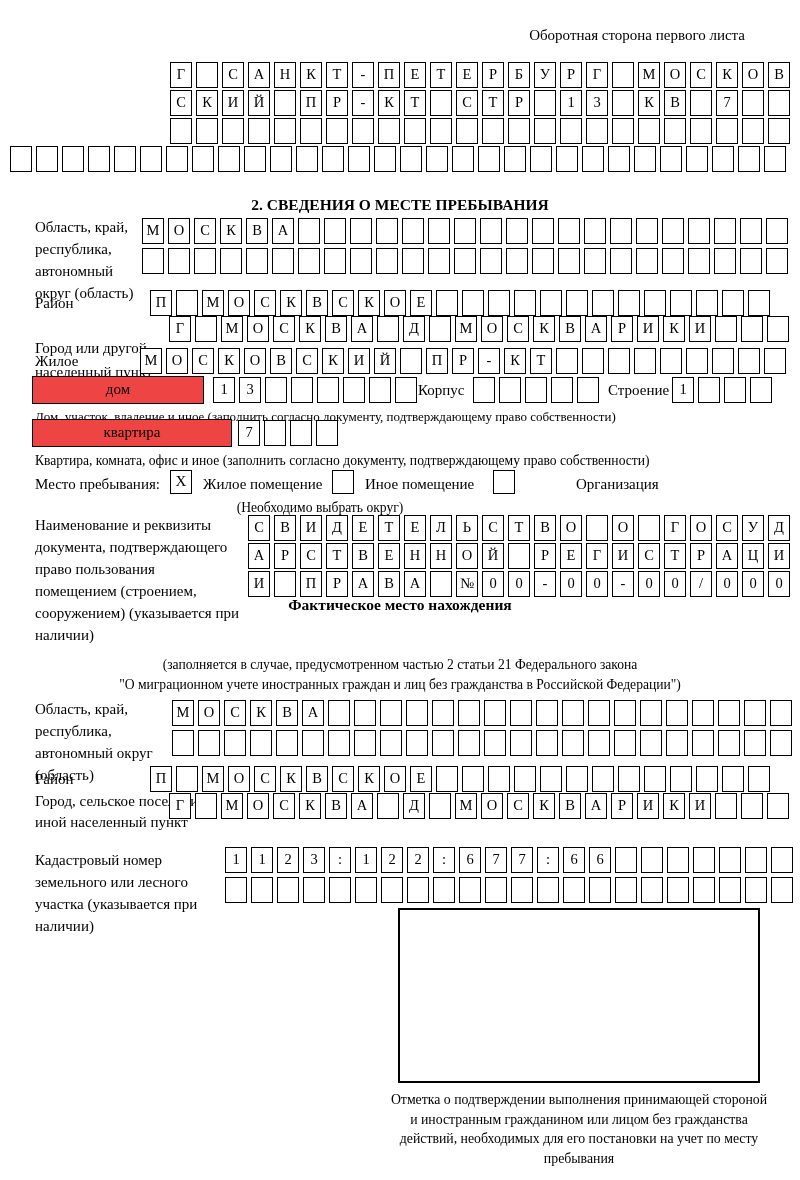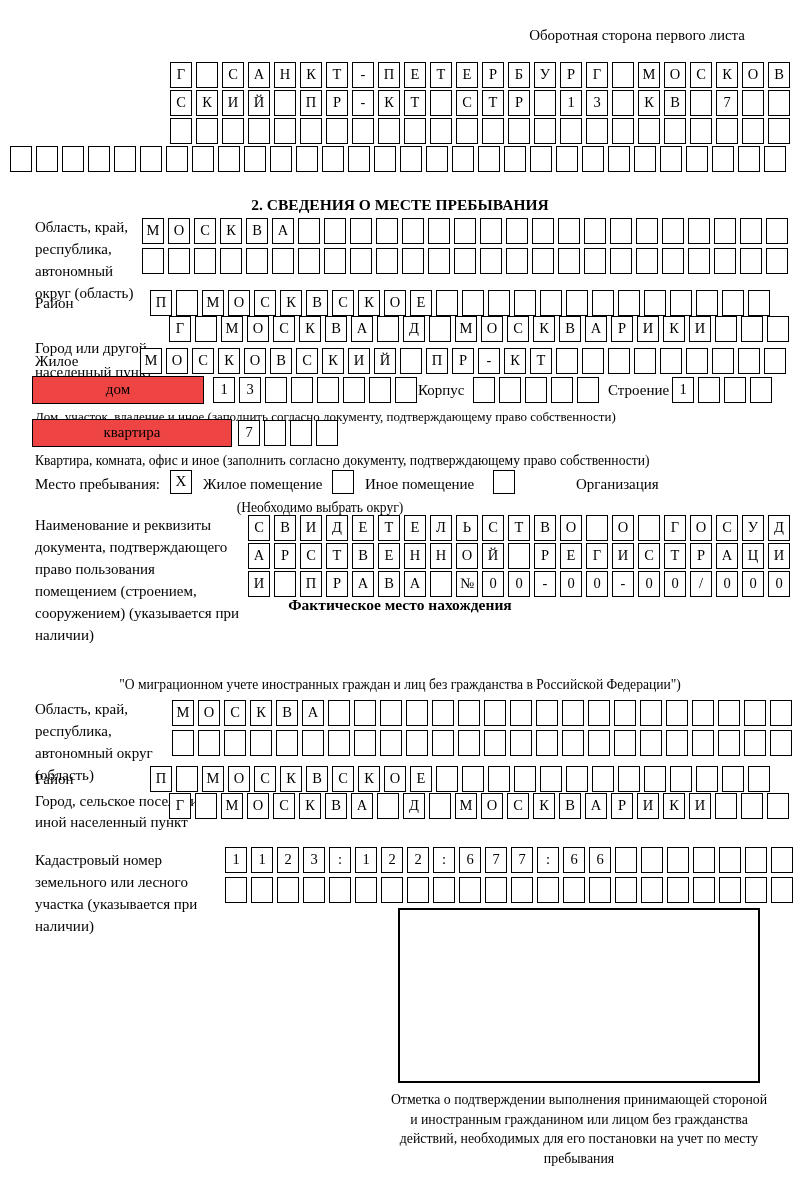--- a/index.html
+++ b/index.html
@@ -391,20 +391,21 @@
       <span class="cb">-</span>
       <span class="cb">0</span>
       <span class="cb">0</span>
       <span class="cb">/</span>
       <span class="cb">0</span>
       <span class="cb">0</span>
       <span class="cb">0</span>
     </div>
 
   <div class="abs hdr" style="top:596px;">Фактическое место нахождения</div>
+  <div class="abs note center" style="left:0;top:656px;width:800px;font-size:13.6px;">(заполняется в случае, предусмотренном частью 2 статьи 21 Федерального закона</div>
   <div class="abs note center" style="left:0;top:676px;width:800px;font-size:13.6px;">"О миграционном учете иностранных граждан и лиц без гражданства в Российской Федерации")</div>
 
   <div class="abs lbl" style="left:35px;top:698px;width:135px;">Область, край, республика, автономный округ (область)</div>
   <div class="boxrow" style="left:172px;top:700px;">
       <span class="cb">М</span>
       <span class="cb">О</span>
       <span class="cb">С</span>
       <span class="cb">К</span>
       <span class="cb">В</span>
       <span class="cb">А</span>

